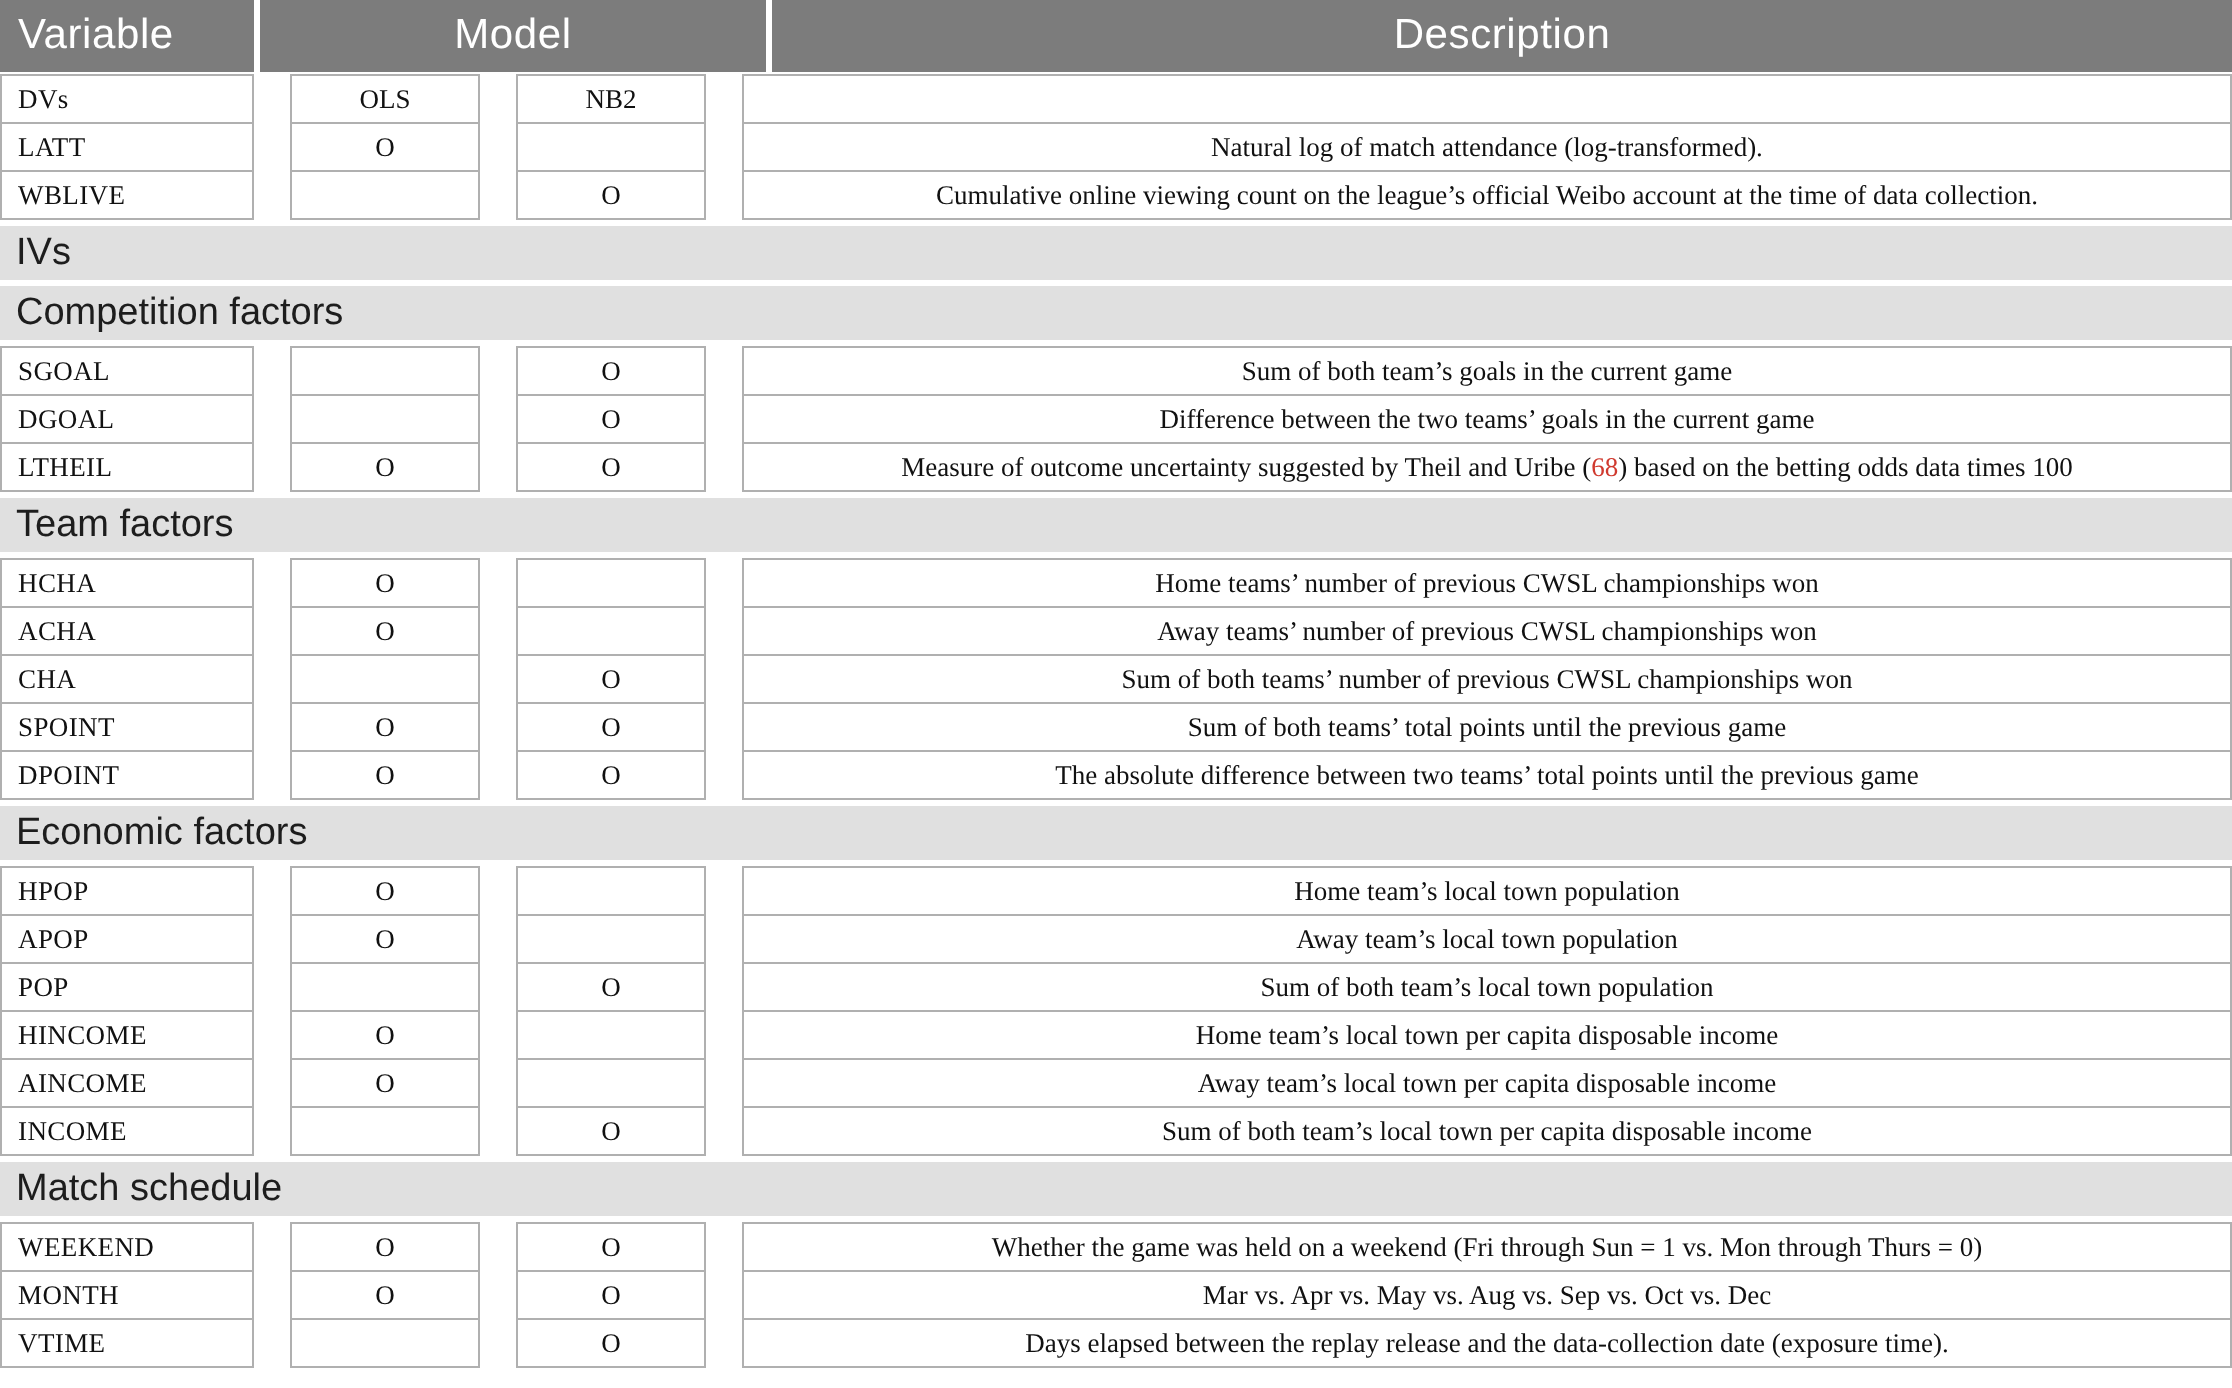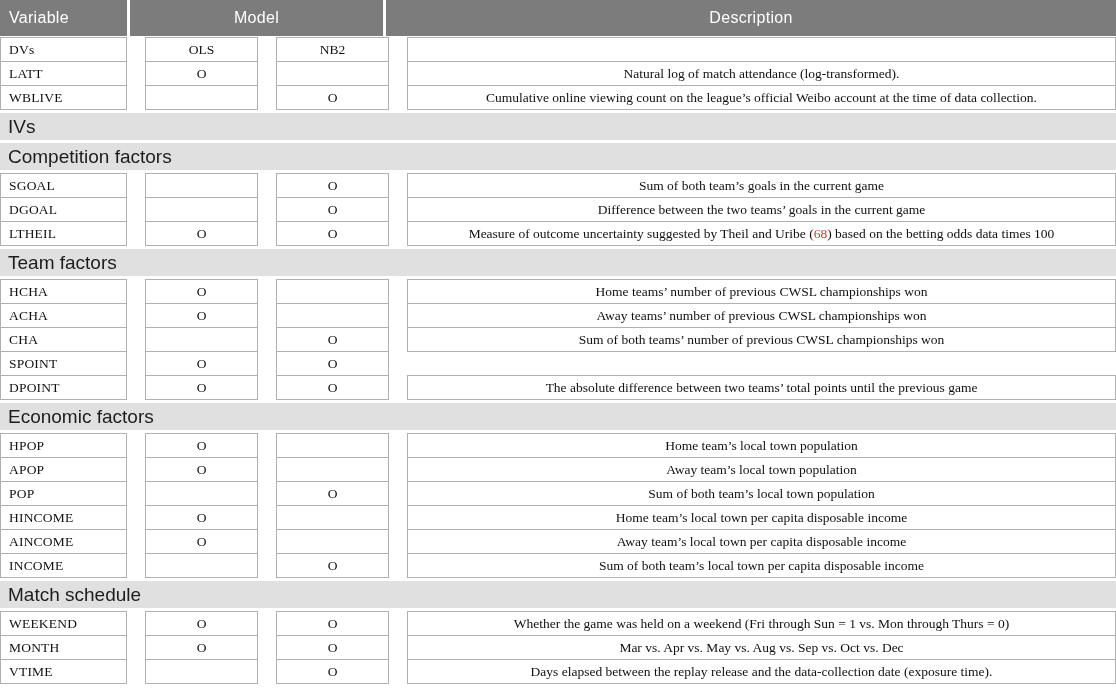--- a/index.html
+++ b/index.html
@@ -16,21 +16,21 @@
   
   .header-row {
     display: flex;
     gap: 3px;
     margin-bottom: 2px;
   }
   .hcell {
     background: var(--header-bg, #7c7c7c);
     color: var(--header-text, #ffffff);
     font-family: "Liberation Sans", sans-serif;
-    font-size: 16px;
+    font-size: 21px;
     font-weight: 400;
     letter-spacing: 0.3px;
     height: 36px;
     display: flex;
     align-items: center;
     justify-content: center;
   }
   .hcell.var { width: 127px; justify-content: flex-start; padding-left: 9px; }
   .hcell.model { width: 253px; }
   .hcell.desc { flex: 1; }
@@ -51,21 +51,21 @@
     color: #111;
     white-space: nowrap;
     overflow: hidden;
   }
   .cell.var {
     width: 127px;
     justify-content: flex-start;
     padding-left: 8px;
     letter-spacing: 0.2px;
   }
-  .cell.model-col { width: 113px; }
+  .cell.model-col { width: 95px; }
   .cell.desc { flex: 1; }
   .citation { color: var(--citation-red, #d03a2f); }
   
   .section-row {
     background: var(--section-bg, #e0e0e0);
     height: 27px;
     margin: 3px 0;
     display: flex;
     align-items: center;
     padding-left: 8px;
@@ -165,20 +165,23 @@
         <div class="cell model-col"></div>
         <div class="cell model-col">O</div>
         <div class="cell desc">
           <span>Sum of both teams’ number of previous CWSL championships won</span>
         </div>
       </div>
       <div class="row">
         <div class="cell var">SPOINT</div>
         <div class="cell model-col">O</div>
         <div class="cell model-col">O</div>
+        <div class="cell desc">
+          <span>Sum of both teams’ total points until the previous game</span>
+        </div>
       </div>
       <div class="row">
         <div class="cell var">DPOINT</div>
         <div class="cell model-col">O</div>
         <div class="cell model-col">O</div>
         <div class="cell desc">
           <span>The absolute difference between two teams’ total points until the previous game</span>
         </div>
       </div>
       <div class="section-row">

